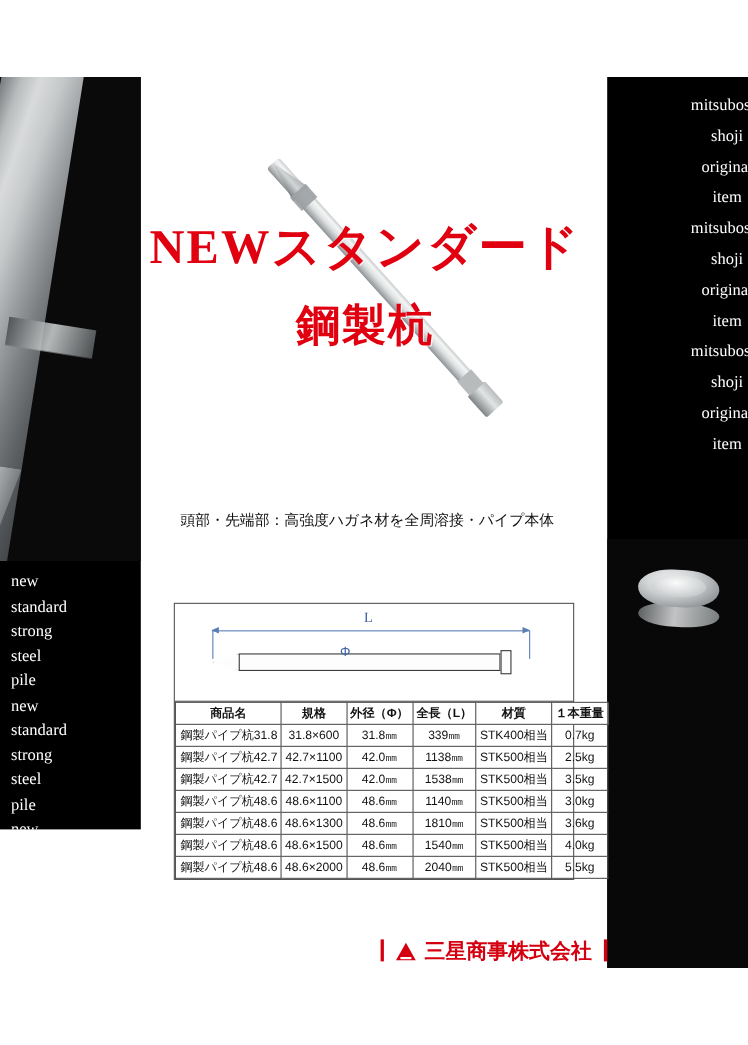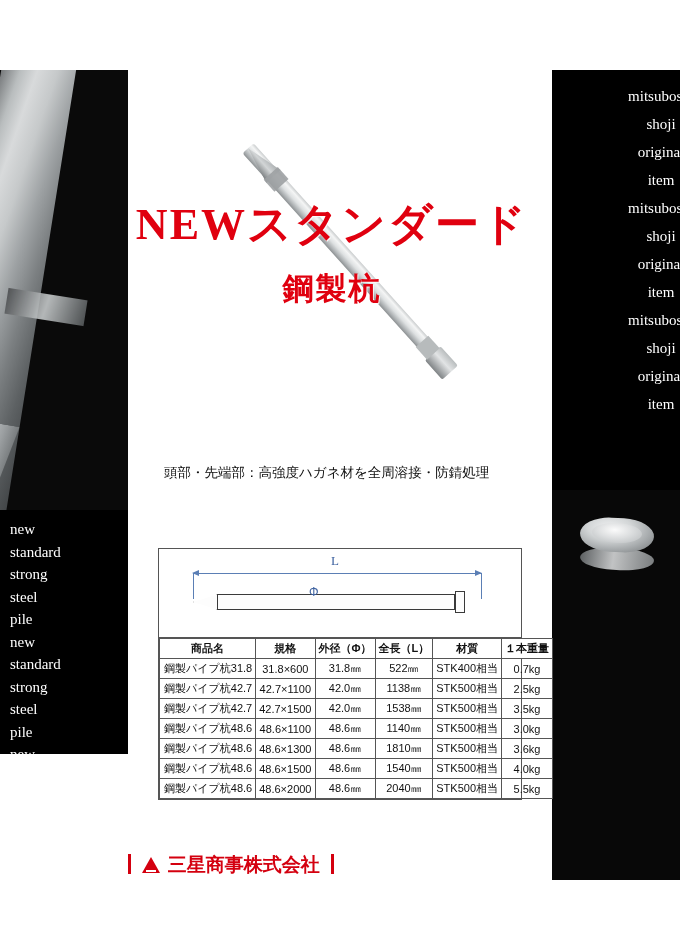--- a/index.html
+++ b/index.html
@@ -188,21 +188,21 @@
     font-family: "Liberation Serif", serif;
     font-weight: bold;
     font-size: 44px;
     letter-spacing: 2px;
     text-shadow: 1px 1px 0 rgba(255,255,255,.8);
   }
   .title-sub {
     color: #e0000f;
     font-family: "Liberation Serif", serif;
     font-weight: bold;
-    font-size: 31px;
+    font-size: 40px;
     letter-spacing: 2px;
     margin-top: 14px;
     text-shadow: 1px 1px 0 rgba(255,255,255,.8);
   }
 
   .spec-lines {
     position: absolute;
     left: 36px;
     top: 460px;
     width: 388px;
@@ -335,21 +335,21 @@
     text-align: left;
     padding-left: 4px;
   }
 
   
   .footer {
     position: absolute;
     left: 0;
     top: 852px;
     width: 424px;
-    text-align: left;
+    text-align: right;
   }
   .company {
     display: inline-block;
     position: relative;
     font-family: "Liberation Serif", serif;
     font-weight: bold;
     font-size: 19px;
     color: #d4000f;
     padding: 0 14px;
   }
@@ -461,21 +461,21 @@
       </g>
     </svg>
   </div>
 
   <div class="title-block">
     <div class="title-main">NEWスタンダード</div>
     <div class="title-sub">鋼製杭</div>
   </div>
 
   <div class="spec-lines">
-    <div>頭部・先端部：高強度ハガネ材を全周溶接・防錆処理</div>
+    <div>頭部・先端部：高強度ハガネ材を全周溶接・パイプ本体</div>
   </div>
 
   <div class="panel">
     <div class="diagram">
       <div class="dim-tick-l"></div>
       <div class="dim-tick-r"></div>
       <div class="dim-line"></div>
       <div class="dim-label-L">L</div>
       <div class="pipe-shape">
         <div class="pipe-point"></div>
@@ -494,21 +494,21 @@
           <th>全長（L）</th>
           <th>材質</th>
           <th>１本重量</th>
         </tr>
       </thead>
       <tbody>
         <tr>
           <td class="name">鋼製パイプ杭31.8</td>
           <td>31.8×600</td>
           <td>31.8㎜</td>
-          <td>522㎜</td>
+          <td>339㎜</td>
           <td>STK400相当</td>
           <td>0.7kg</td>
         </tr>
         <tr>
           <td class="name">鋼製パイプ杭42.7</td>
           <td>42.7×1100</td>
           <td>42.0㎜</td>
           <td>1138㎜</td>
           <td>STK500相当</td>
           <td>2.5kg</td>

